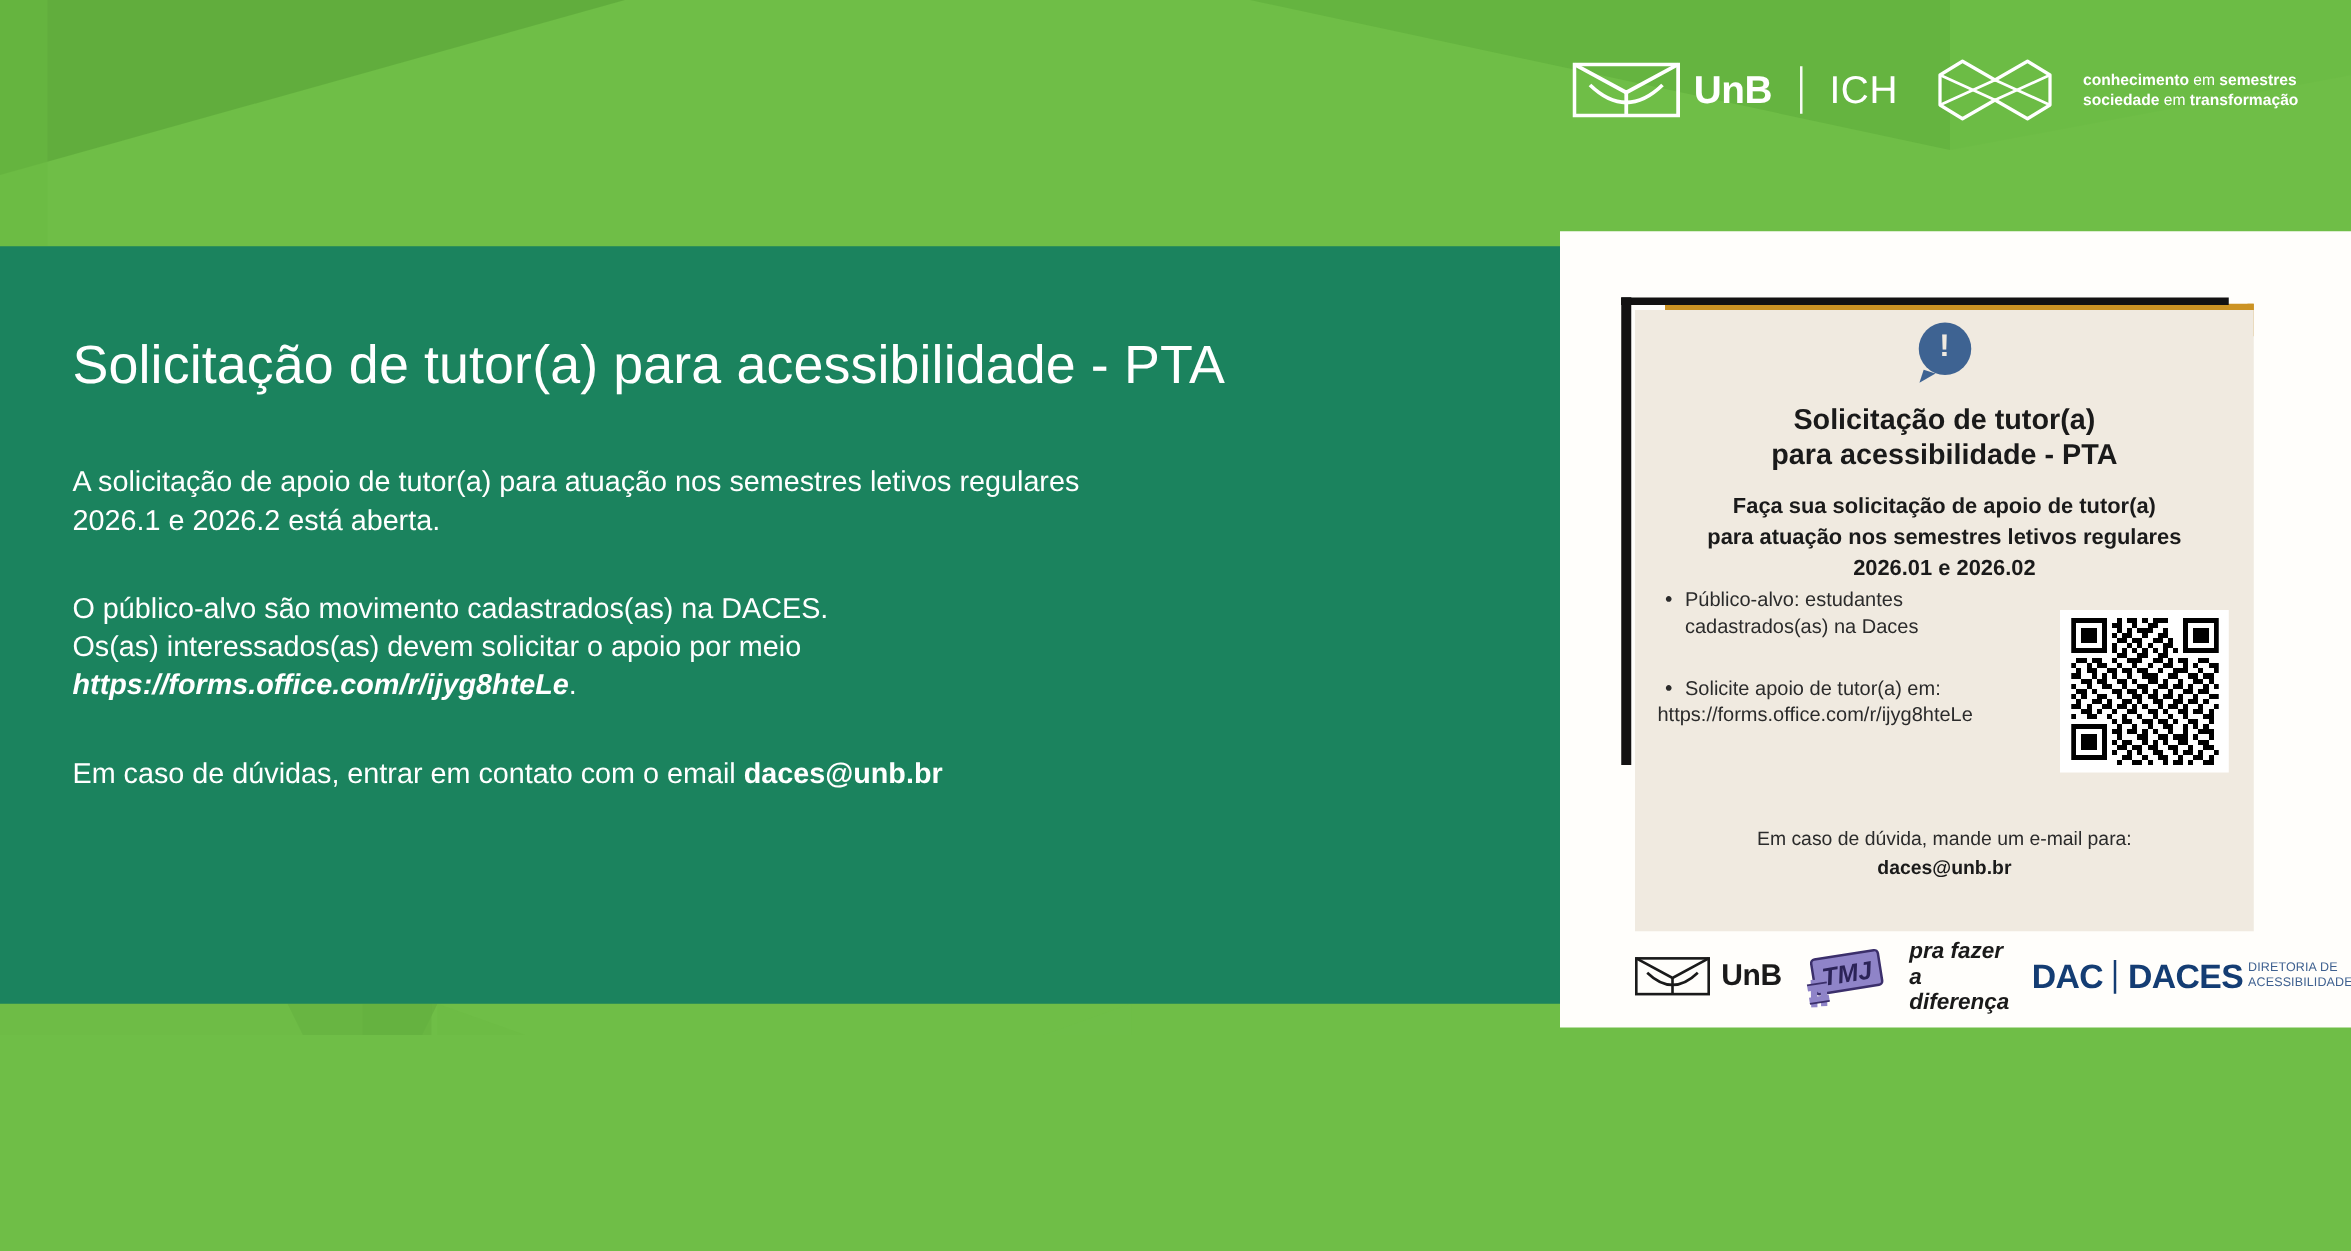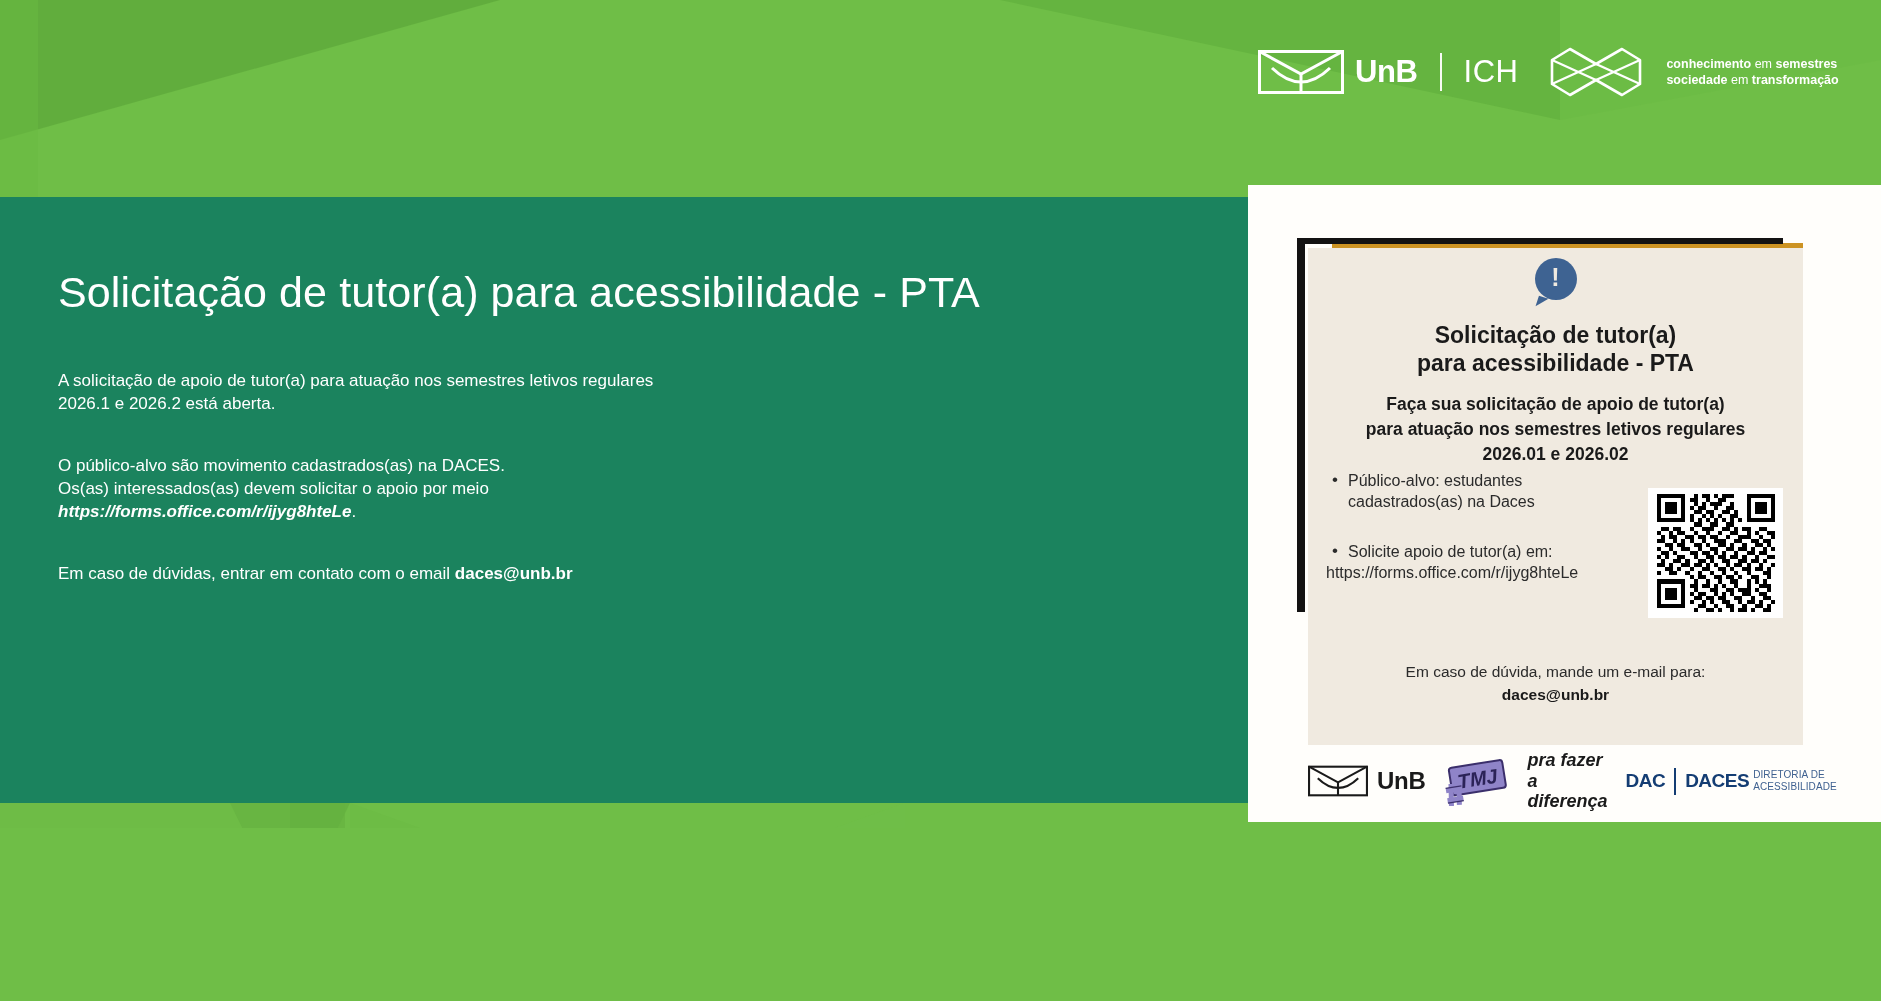--- a/index.html
+++ b/index.html
@@ -29,21 +29,21 @@
   .headline{
     font-size:43px;
     line-height:1.12;
     font-weight:400;
     letter-spacing:.1px;
     margin:0 0 54px 0;
     color:#ffffff;
     white-space:nowrap;
   }
   .para{
-    font-size:17px;
+    font-size:23px;
     line-height:1.33;
     margin:0 0 40px 0;
     color:#ffffff;
     font-weight:400;
   }
   .para:last-child{margin-bottom:0;}
   .para .url{
     font-style:italic;
     font-weight:bold;
   }
@@ -146,21 +146,21 @@
   .unb-mark{display:flex;align-items:center;gap:9px;}
   .unb-mark .unb-text{font-size:24px;font-weight:bold;color:#1a1a1a;letter-spacing:-.3px;}
   .tmj{
     position:relative;width:74px;height:46px;flex:none;
   }
   .tmj-words{
     font-size:18px;line-height:1.15;font-weight:bold;font-style:italic;color:#1a1a1a;
   }
   .dac-block{display:flex;align-items:center;gap:4px;margin-left:4px;}
   .dac-text{
-    font-size:19px;font-weight:bold;color:#143d73;letter-spacing:-.5px;
+    font-size:27px;font-weight:bold;color:#143d73;letter-spacing:-.5px;
     font-family:"Liberation Sans",sans-serif;
   }
   .dac-div{width:2px;height:27px;background:#143d73;margin:0 5px;}
   .dac-sub{
     font-size:10px;line-height:1.16;color:#3f6190;letter-spacing:.1px;
     font-family:"Liberation Sans",sans-serif;
   }
 
   
   .header-logos{

